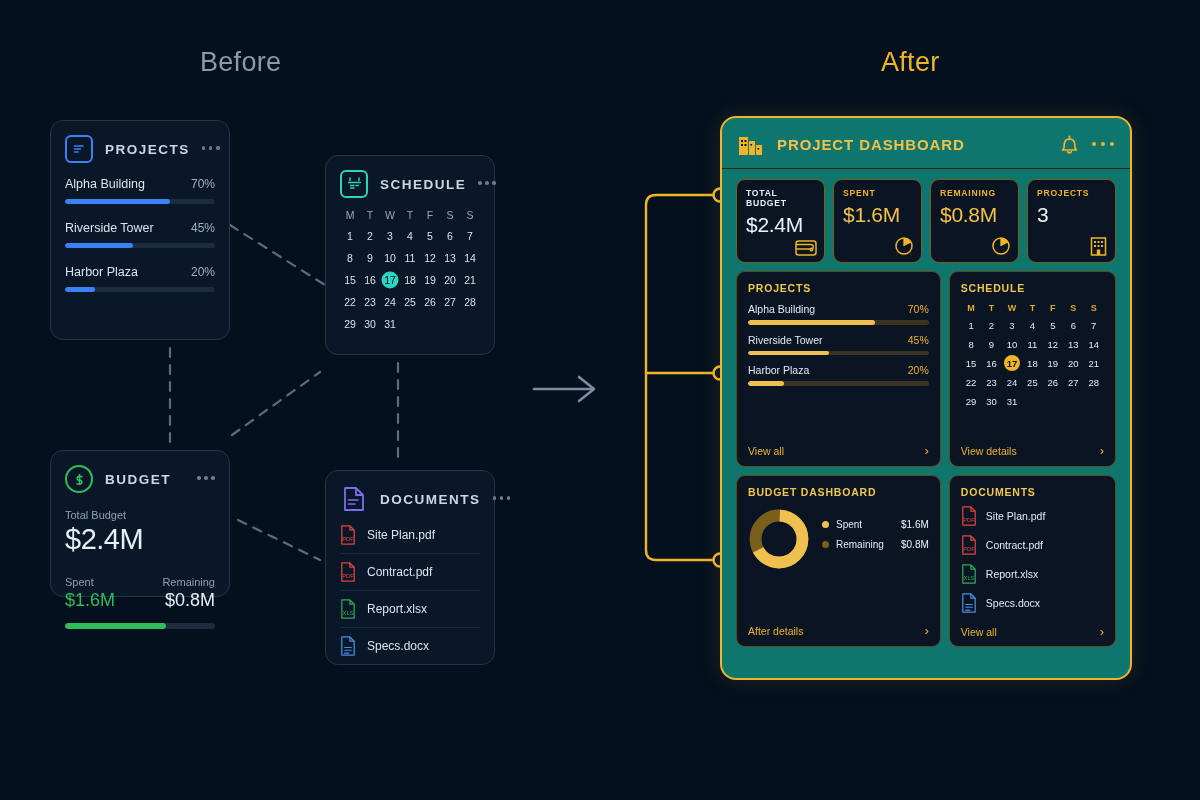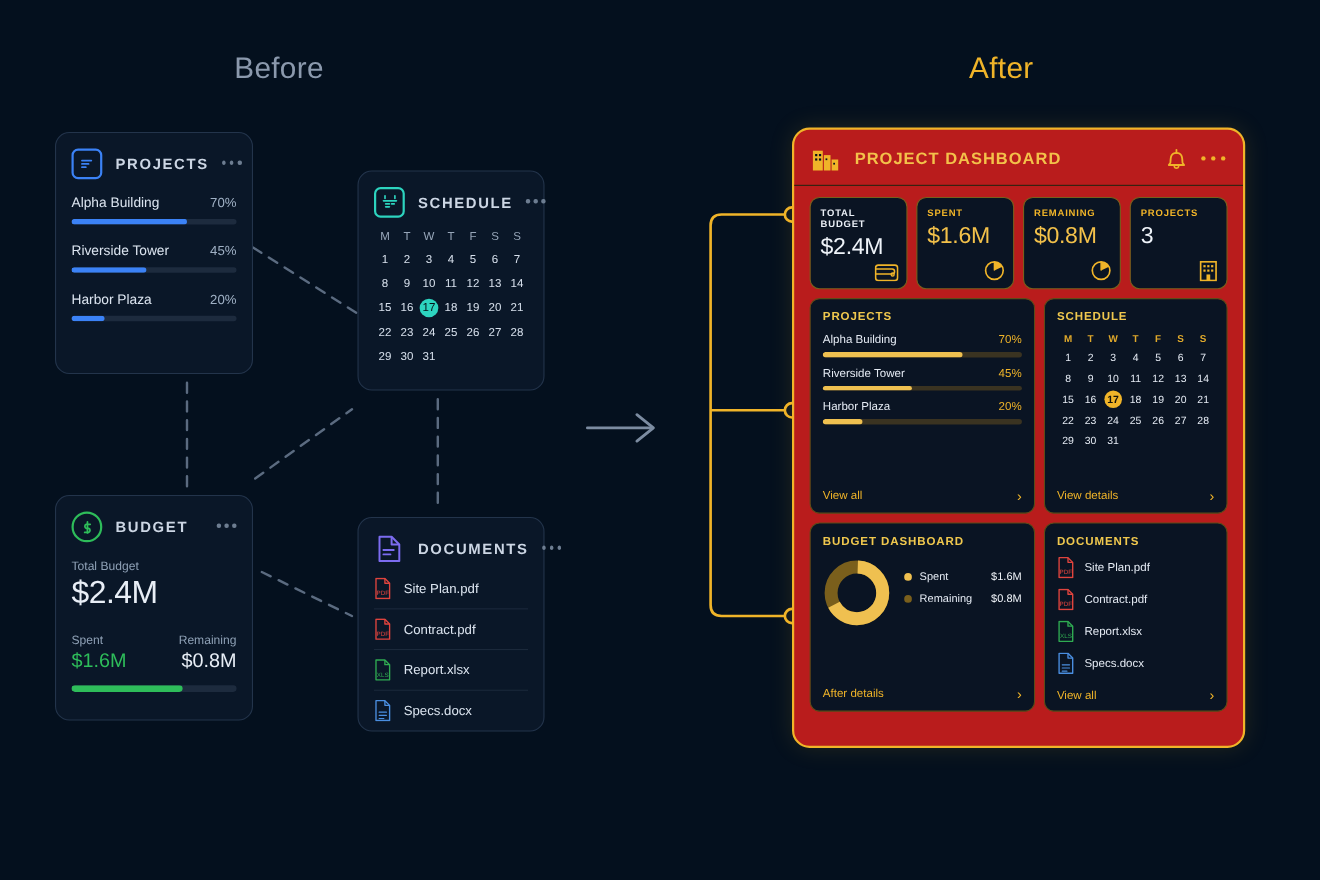--- a/index.html
+++ b/index.html
@@ -8,21 +8,21 @@
     background:#04101e;
     font-family:"Liberation Sans", sans-serif;
     overflow:hidden;
   }
   #stage{ position:relative; width:1200px; height:800px; }
 
   
   .sec-title{
     position:absolute; font-size:27px; font-weight:400; letter-spacing:.3px;
   }
-  #title-before{ left:213px; top:47px; color:#8b99ad; }
+  #title-before{ left:200px; top:47px; color:#8b99ad; }
   #title-after { left:881px; top:47px; color:#f0b429;text-align:center; }
 
   
   .bcard{
     position:absolute; background:#0a1728;
     border:1px solid #23344b; border-radius:13px;
   }
   .bcard-head{
     display:flex; align-items:center; gap:12px;
     padding:14px 14px 0 14px;
@@ -55,21 +55,21 @@
   .cal-day{ font-size:10.5px; color:#d7e0ec; text-align:center; padding:3px 0; position:relative; }
   .cal-day.today{ color:#041018; }
   .cal-day.today::before{
     content:""; position:absolute; left:50%; top:50%; width:17px; height:17px;
     transform:translate(-50%,-50%); border-radius:50%; background:#2dd4bf; z-index:-1;
   }
   .cal-day.today{ z-index:1; }
   .cal-day.blank{ visibility:hidden; }
 
   
-  #card-budget{ left:50px; top:450px; width:180px; height:205px; }
+  #card-budget{ left:50px; top:450px; width:180px; height:147px; }
   .b-label{ font-size:11px; color:#8ea0b5; }
   .b-big{ font-size:29px; color:#e8eef6; font-weight:400; letter-spacing:-.5px; margin-top:2px; }
   .b-cols{ display:flex; justify-content:space-between; margin-top:20px; }
   .b-val{ font-size:18px; margin-top:2px; }
   .b-val.spent{ color:#2ebd5a; }
   .b-val.rem{ color:#e8eef6; }
   .b-bar{ height:6px; border-radius:3px; background:#1d2b3e; margin-top:12px; overflow:hidden; }
   .b-bar span{ display:block; height:100%; border-radius:3px; background:#2ebd5a; }
 
   
@@ -84,21 +84,21 @@
 
   
   #dashes{ position:absolute; left:0; top:0; width:1200px; height:800px; pointer-events:none; }
 
   
   #arrow{ position:absolute; left:530px; top:372px; width:80px; height:34px; }
 
   
   #after-panel{
     position:absolute; left:720px; top:116px; width:412px; height:564px;
-    background:#b91c1c; border:2px solid #f0b429; border-radius:16px;
+    background:#0f766e; border:2px solid #f0b429; border-radius:16px;
     box-shadow:0 0 22px rgba(240,180,41,.13);
   }
   #after-head{
     display:flex; align-items:center; gap:13px;
     padding:14px 16px 12px 16px; border-bottom:1px solid #2b2411;
   }
   #after-head .ttl{ font-size:15px; font-weight:700; letter-spacing:.9px; color:#f3c14a; flex:1; }
   .gdots{ display:flex; gap:4.5px; align-items:center; }
   .gdots i{ width:4.4px; height:4.4px; border-radius:50%; background:#f0b429; display:block; }
 

